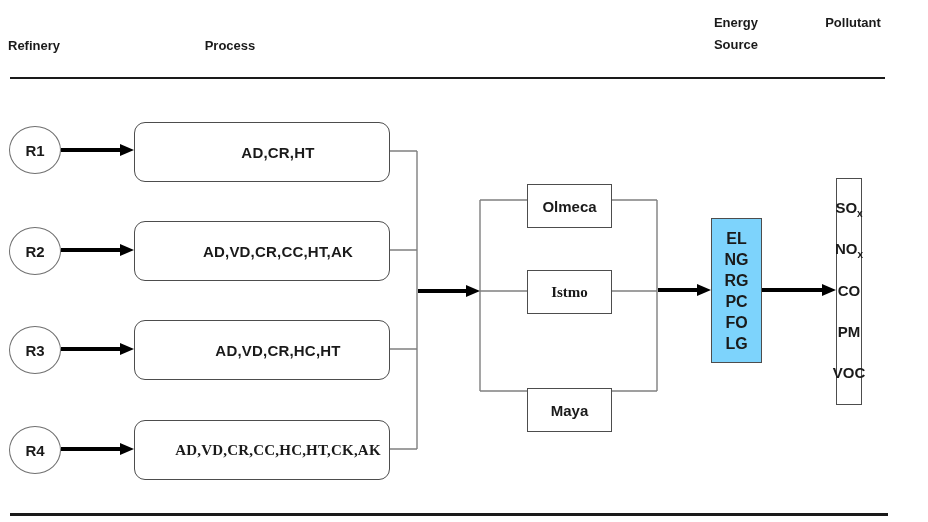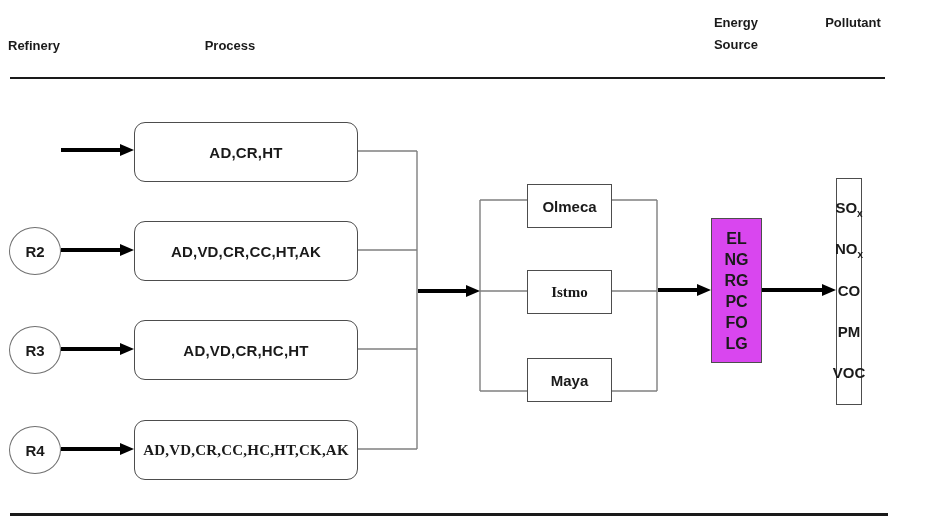--- a/index.html
+++ b/index.html
@@ -55,20 +55,21 @@
     height: 58px;
     border: 1.5px solid #4d4d4d;
     border-radius: 11px;
     background: #ffffff;
     display: flex;
     align-items: center;
     justify-content: center;
     font-weight: 700;
     font-size: 15px;
     letter-spacing: 0.2px;
+    padding-left: 32px;
   }
   .crude-box {
     position: absolute;
     left: 527px;
     width: 83px;
     height: 42px;
     border: 1.4px solid #4d4d4d;
     background: #ffffff;
     display: flex;
     align-items: center;
@@ -76,21 +77,21 @@
     font-weight: 700;
     font-size: 15px;
   }
   .energy-box {
     position: absolute;
     left: 711px;
     top: 218px;
     width: 49px;
     height: 143px;
     border: 1.4px solid #4d4d4d;
-    background: #d946ef;
+    background: #7dd3fc;
     display: flex;
     flex-direction: column;
     align-items: center;
     justify-content: center;
     font-weight: 700;
     font-size: 16px;
     line-height: 21px;
   }
   .pollutant-box {
     position: absolute;
@@ -166,20 +167,23 @@
       <polygon points="480,291 466,285 466,297" stroke="none"></polygon>
 
       <line x1="658" y1="290" x2="698" y2="290"></line>
       <polygon points="711,290 697,284 697,296" stroke="none"></polygon>
 
       <line x1="761" y1="290" x2="823" y2="290"></line>
       <polygon points="836,290 822,284 822,296" stroke="none"></polygon>
     </g>
   </svg>
 
+  <div class="refinery-circle" style="top:126px;">
+    <span>R1</span>
+  </div>
   <div class="refinery-circle" style="top:227px;">
     <span>R2</span>
   </div>
   <div class="refinery-circle" style="top:326px;">
     <span>R3</span>
   </div>
   <div class="refinery-circle" style="top:426px;">
     <span>R4</span>
   </div>
 
@@ -195,21 +199,21 @@
   <div class="process-box" style="top:420px;font-family:Liberation Serif, serif;">
     <span>AD,VD,CR,CC,HC,HT,CK,AK</span>
   </div>
 
   <div class="crude-box" style="top:184px;">
     <span>Olmeca</span>
   </div>
   <div class="crude-box" style="top:270px;font-family:Liberation Serif, serif;">
     <span>Istmo</span>
   </div>
-  <div class="crude-box" style="top:358px;">
+  <div class="crude-box" style="top:388px;">
     <span>Maya</span>
   </div>
 
   <div class="energy-box">
     <span>EL</span>
     <span>NG</span>
     <span>RG</span>
     <span>PC</span>
     <span>FO</span>
     <span>LG</span>

